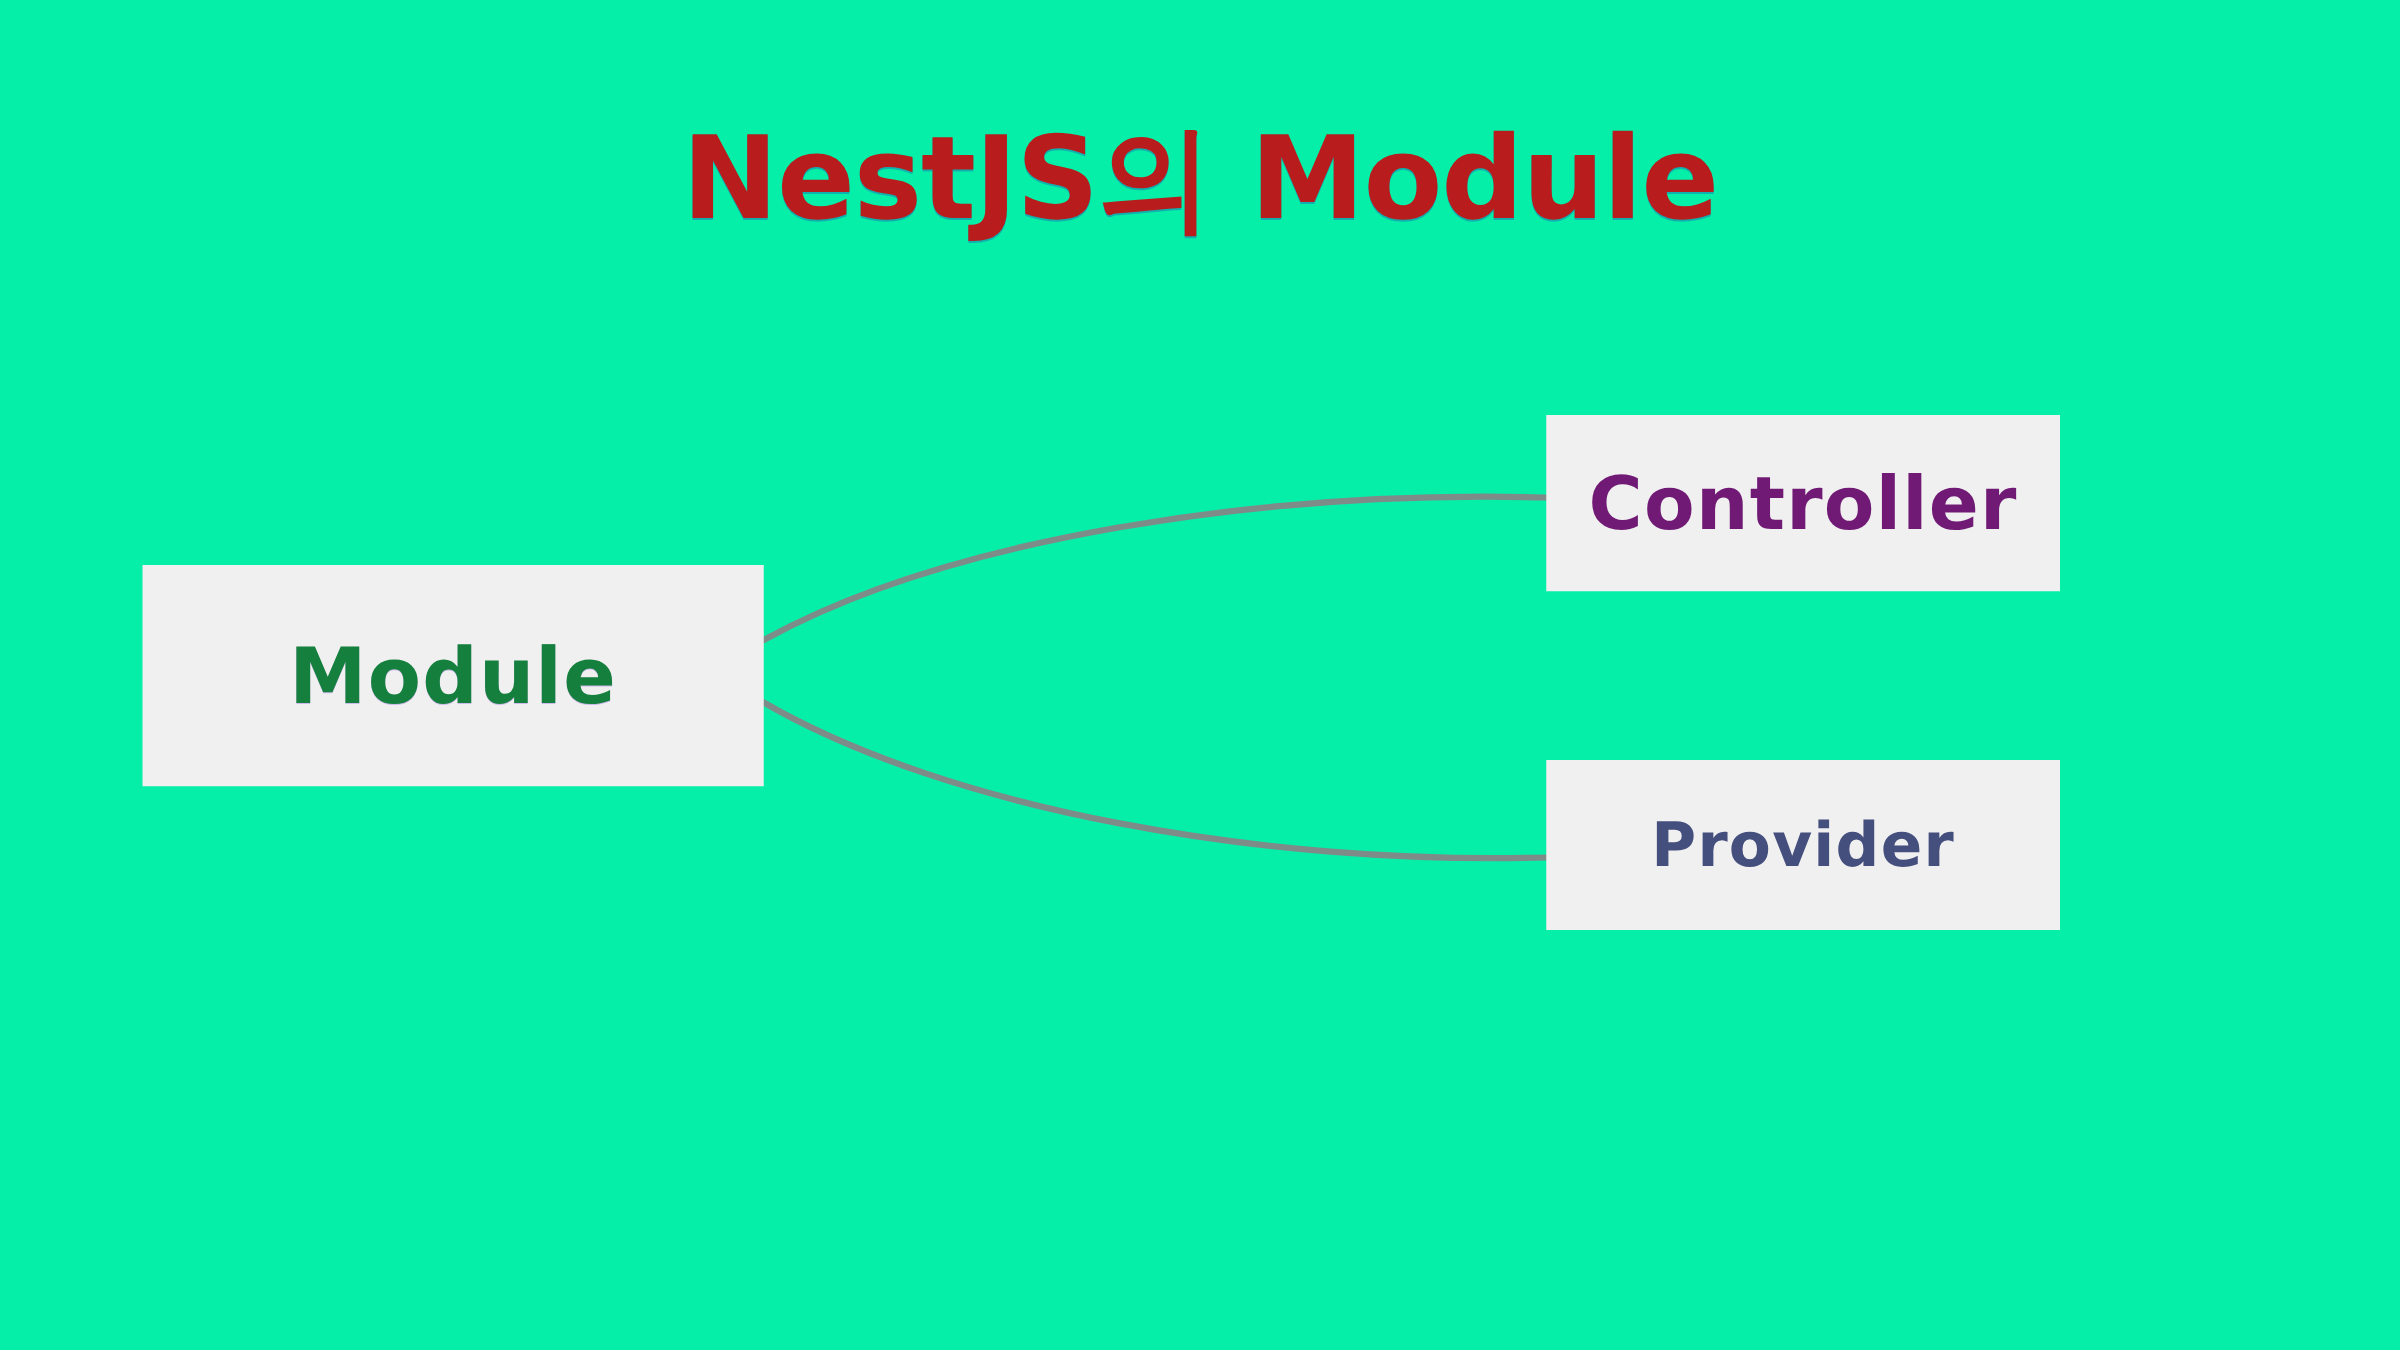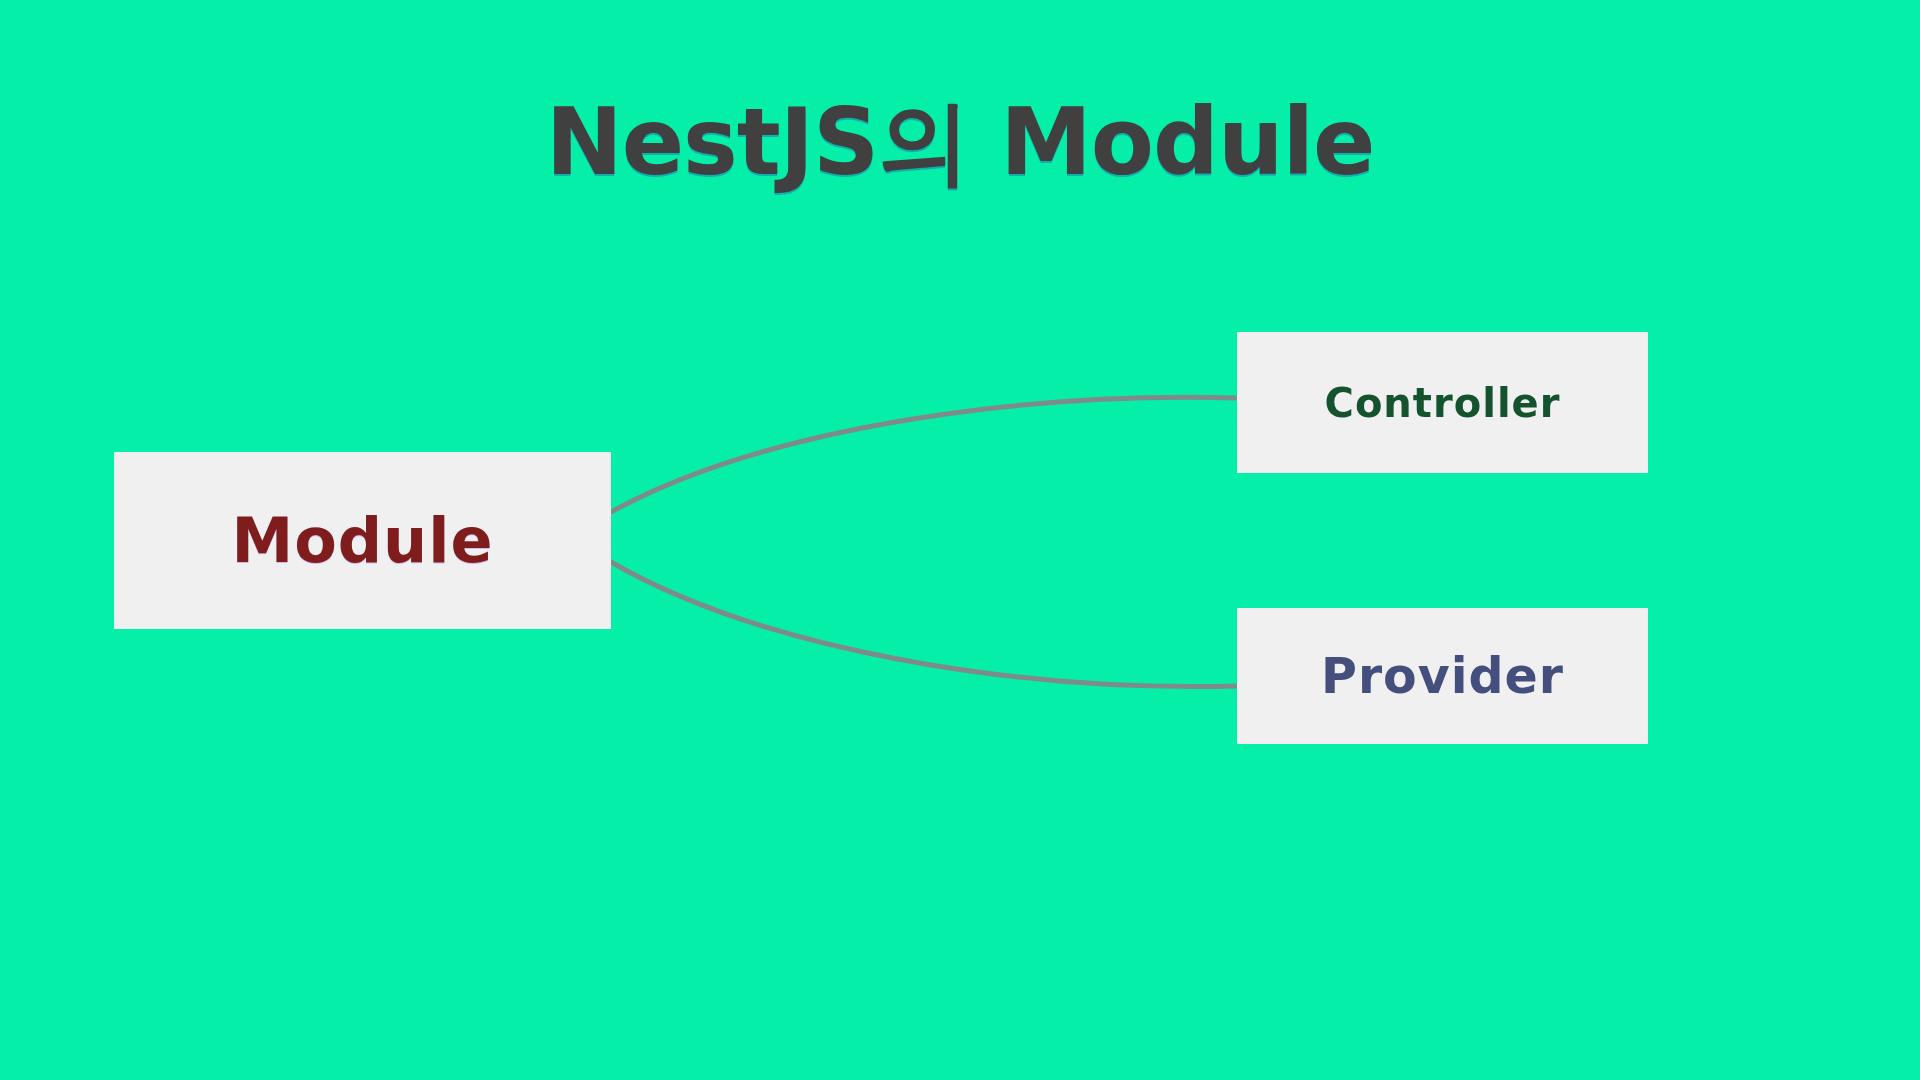--- a/index.html
+++ b/index.html
@@ -26,21 +26,21 @@
   #title {
     position: absolute;
     left: 0;
     top: 92px;
     width: 1920px;
     text-align: center;
     font-family: "DejaVu Sans", sans-serif;
     font-size: 92px;
     font-weight: 700;
     letter-spacing: -1px;
-    color: #404040;
+    color: #b91c1c;
     line-height: 1.1;
     white-space: nowrap;
     text-shadow: 0 2px 0 rgba(40, 30, 190, 0.30);
     user-select: none;
   }
 
   
   #connectors {
     position: absolute;
     left: 0;
@@ -74,34 +74,34 @@
   }
 
   #node-module {
     left: 114px;
     top: 452px;
     width: 497px;
     height: 177px;
   }
   #node-module .node-label {
     font-size: 62px;
-    color: #7f1d1d;
+    color: #15803d;
     letter-spacing: 1px;
     text-shadow: 0 1px 0 rgba(110, 20, 230, 0.25);
   }
 
   #node-controller {
     left: 1237px;
     top: 332px;
     width: 411px;
     height: 141px;
   }
   #node-controller .node-label {
-    font-size: 40px;
-    color: #14532d;
+    font-size: 59px;
+    color: #701a75;
     letter-spacing: 1px;
   }
 
   #node-provider {
     left: 1237px;
     top: 608px;
     width: 411px;
     height: 136px;
   }
   #node-provider .node-label {

